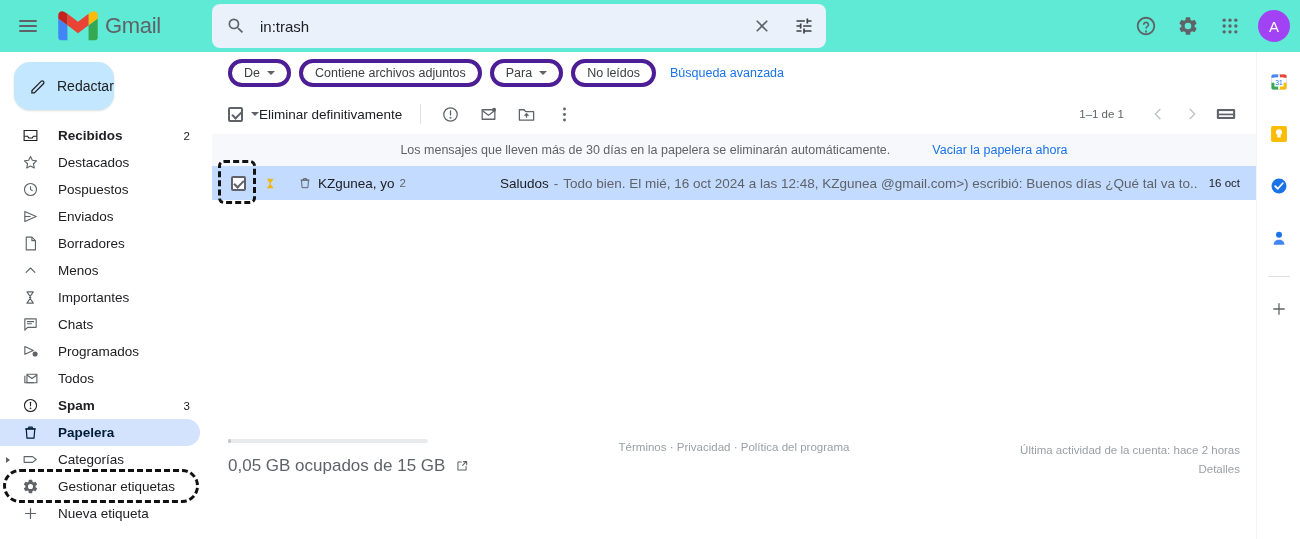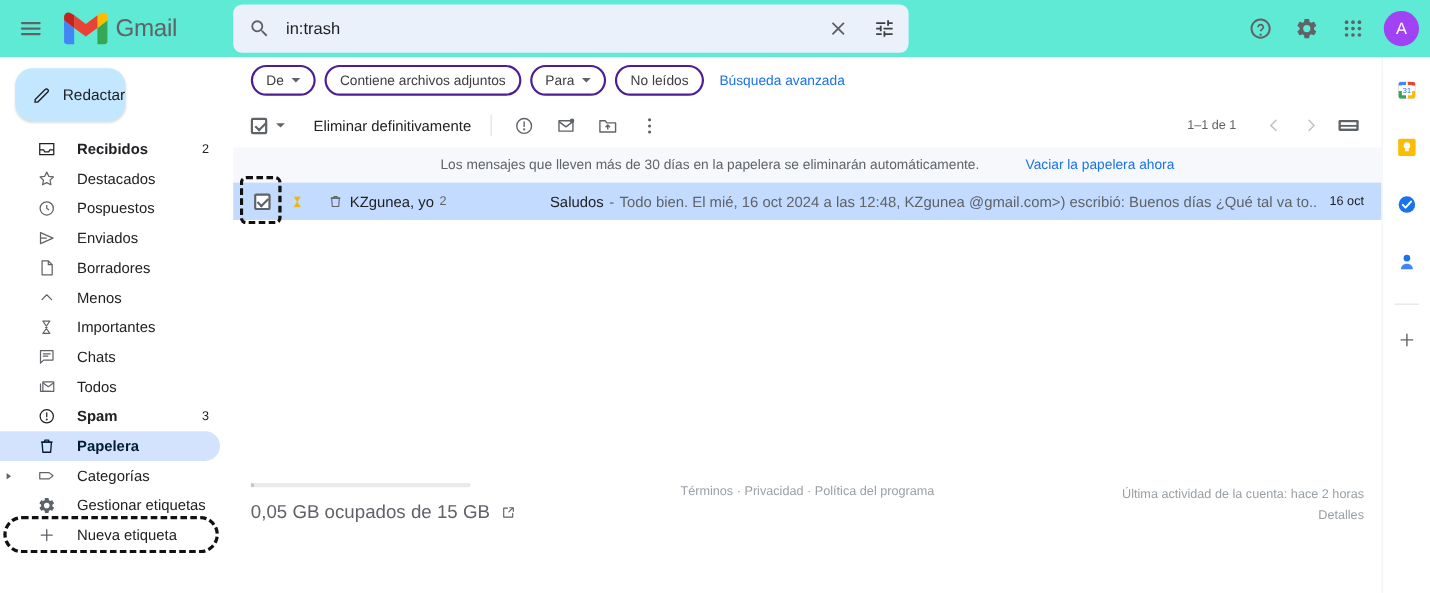--- a/index.html
+++ b/index.html
@@ -89,21 +89,21 @@
   .compose .pen { margin-left: 14px; display:flex; }
   .compose span.lbl {
     font-size: 14px; color:#202124; margin-left: 10px;
   }
 
   .navlist { margin-top: 12px; }
   .navitem {
     position:relative;
     height: 27px; display:flex; align-items:center;
     border-radius: 0 14px 14px 0; cursor:pointer;
-    padding-left: 32px; padding-right: 10px;
+    padding-left: 20px; padding-right: 10px;
     margin-right: 12px;
   }
   .navitem .nicon { width:20px; height:20px; display:flex; align-items:center; justify-content:center; flex:0 0 20px; }
   .navitem .nlabel {
     font-size: 13.5px; color:#202124; margin-left: 18px;
     white-space:nowrap; overflow:hidden; text-overflow:ellipsis; flex:1;
   }
   .navitem .ncount { font-size: 11.5px; color:#5f6368; margin-left:auto; }
   .navitem.bold .nlabel { font-weight: bold; }
   .navitem.bold .ncount { color:#202124; }
@@ -129,21 +129,21 @@
   .main {
     position:absolute; left:212px; top:52px;
     width: 1044px; height: 487px; background:#fff;
   }
 
   .chiprow {
     height: 42px; display:flex; align-items:center;
     padding-left: 16px; gap: 8px;
   }
   .chip {
-    height: 28px; border:2px solid #4c1d95; border-radius: 14px;
+    height: 28px; border:4px solid #4c1d95; border-radius: 14px;
     display:flex; align-items:center; padding: 0 12px;
     font-size: 12.5px; color:#3c4043; cursor:pointer; background:#fff;
     white-space:nowrap;
   }
   .chip .cv {
     width:0; height:0; margin-left:7px;
     border-top: 4px solid #5f6368;
     border-left: 4px solid transparent;
     border-right: 4px solid transparent;
   }
@@ -165,21 +165,21 @@
     width: 4px; height: 8px; border: solid #5f6368;
     border-width: 0 2px 2px 0; transform: rotate(45deg);
   }
   .cbcaret {
     width:0; height:0; margin-left:8px;
     border-top: 4px solid #5f6368;
     border-left: 4px solid transparent;
     border-right: 4px solid transparent;
   }
   .permdelete {
-    font-size: 13.5px; color:#202124; margin-left: 26px; cursor:pointer;
+    font-size: 13.5px; color:#202124; cursor:pointer;
     white-space:nowrap;
   }
   .tbdiv { width:1px; height:20px; background:#e0e0e0; margin: 0 12px 0 18px; }
   .tbicon {
     width: 34px; height:34px; border-radius:50%;
     display:flex; align-items:center; justify-content:center; cursor:pointer;
     margin-right: 4px;
   }
 
   .pager {
@@ -440,20 +440,30 @@
         <span class="nicon">
           <svg width="17" height="17" viewBox="0 0 24 24" fill="none" stroke="#5f6368" stroke-width="1.6" stroke-linejoin="round">
             <path d="M4 4h16v12H8l-4 4V4z"></path>
               <path d="M7 8h10M7 11h7"></path>
           </svg>
         </span>
         <span class="nlabel">Chats</span>
         <span class="ncount"></span>
       </div>
 
+      <div class="navitem">
+        <span class="nicon">
+          <svg width="17" height="17" viewBox="0 0 24 24" fill="none" stroke="#5f6368" stroke-width="1.6" stroke-linejoin="round">
+            <path d="M4 5l12 5.5-12 5.5V5z"></path>
+              <circle cx="18.5" cy="15.5" r="3.6" fill="#5f6368" stroke="none"></circle>
+          </svg>
+        </span>
+        <span class="nlabel">Programados</span>
+        <span class="ncount"></span>
+      </div>
 
       <div class="navitem">
         <span class="nicon">
           <svg width="17" height="17" viewBox="0 0 24 24" fill="none" stroke="#5f6368" stroke-width="1.6" stroke-linejoin="round">
             <path d="M7 6h14v12H7z"></path>
               <path d="M7 7l7 5 7-5"></path>
               <path d="M4 8v10h13"></path>
           </svg>
         </span>
         <span class="nlabel">Todos</span>

